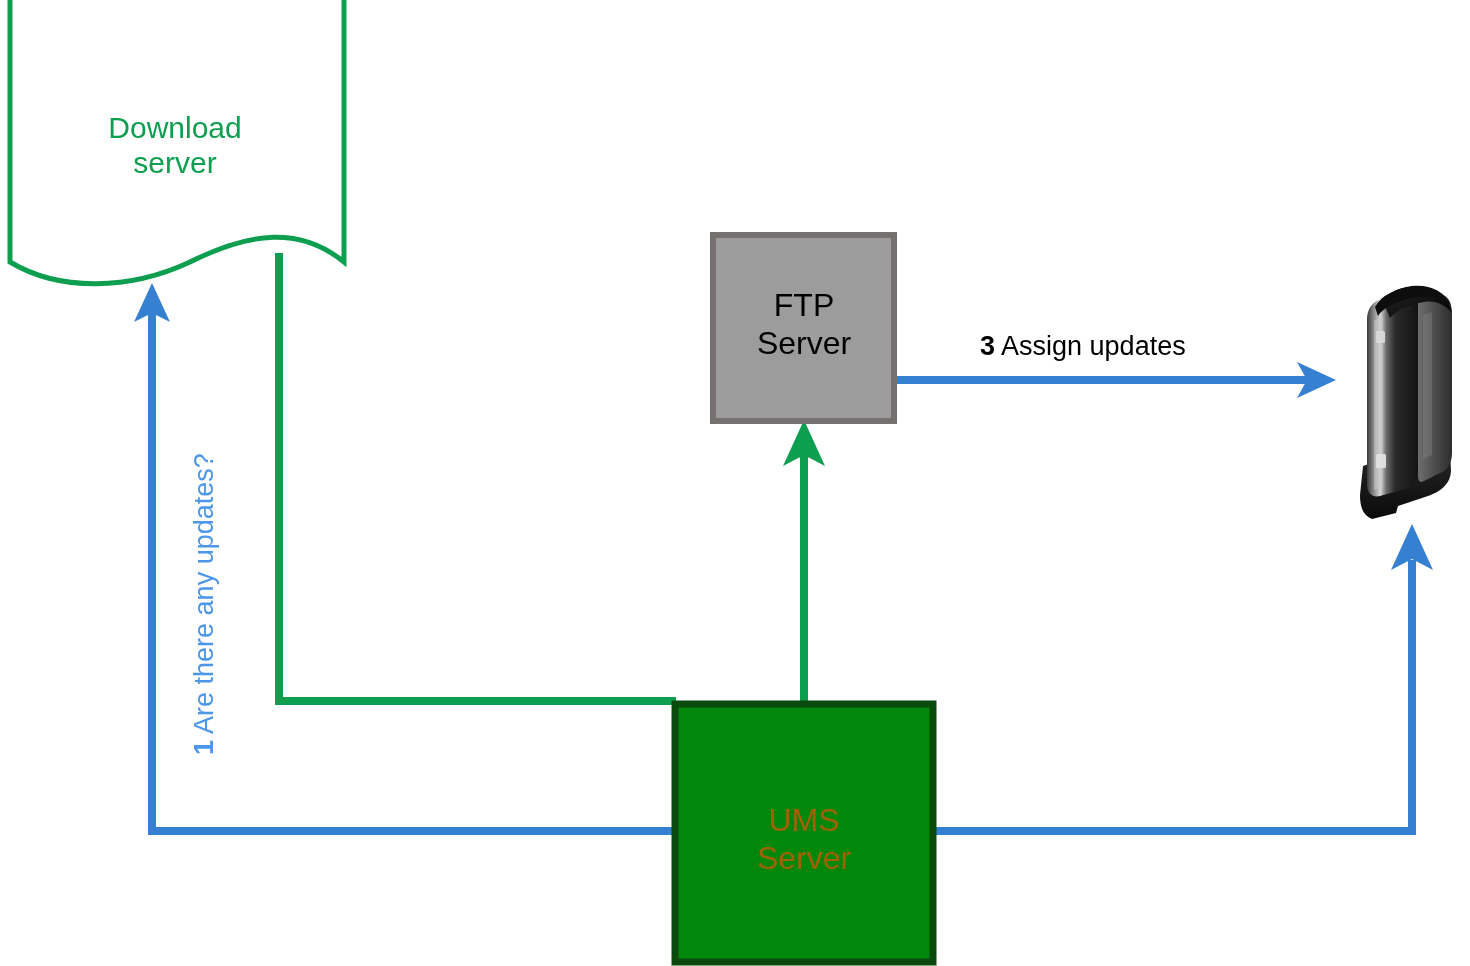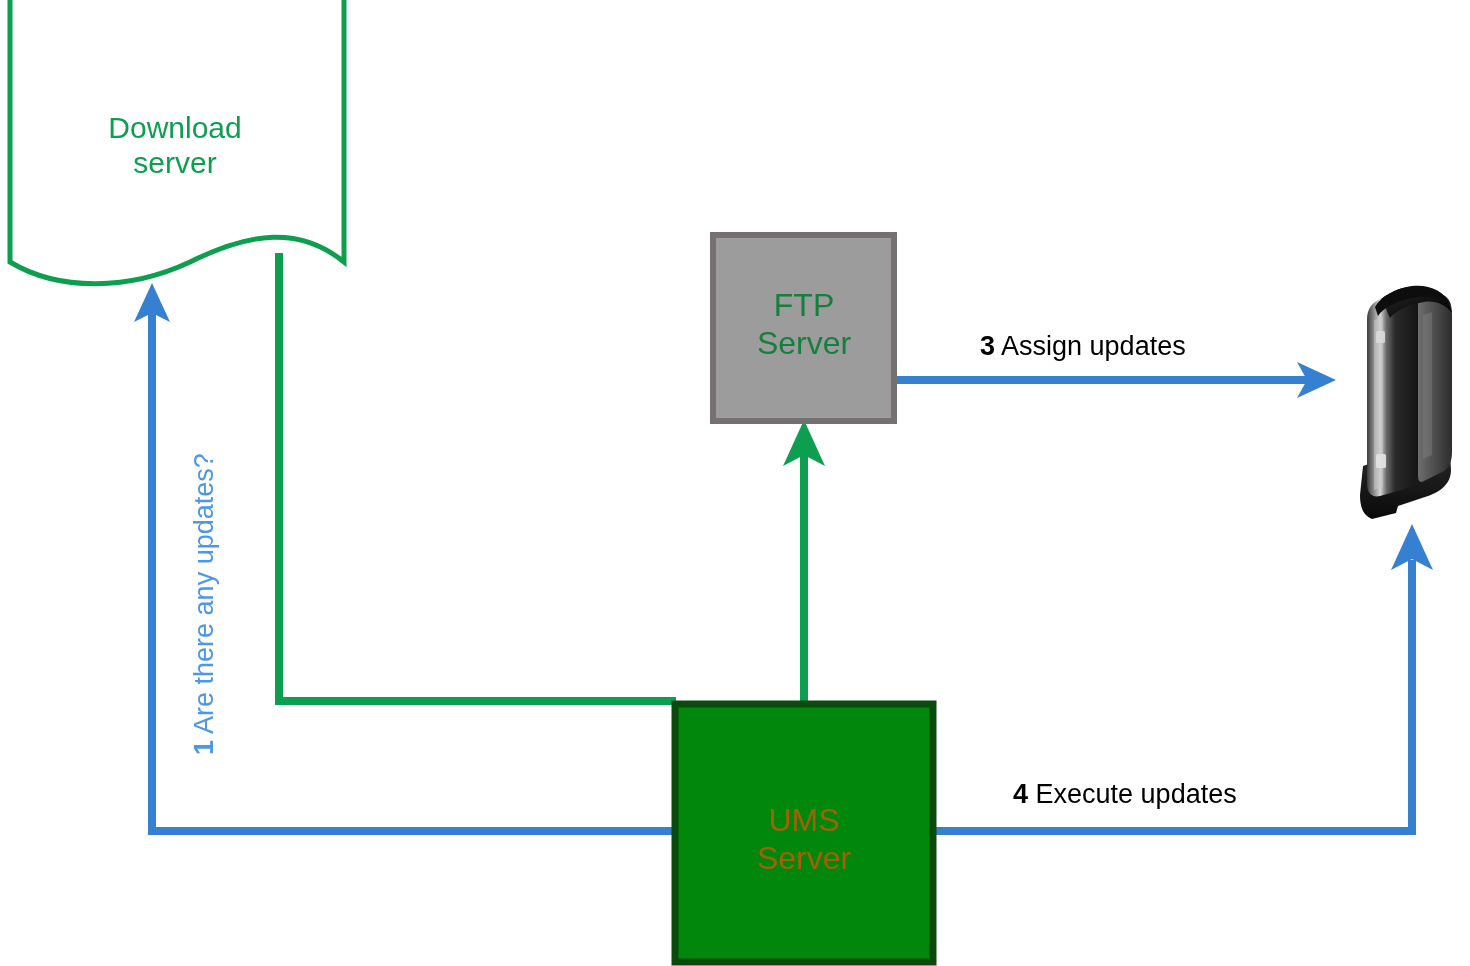--- a/index.html
+++ b/index.html
@@ -43,21 +43,21 @@
     height: 90px;
     color: #0e9e4f;
     font-size: 30px;
   }
 
   .ftp-server-label {
     left: 711px;
     top: 255px;
     width: 186px;
     height: 140px;
-    color: #15803d;
+    color: #000000;
     font-size: 32px;
   }
 
   .ums-server-label {
     left: 672px;
     top: 770px;
     width: 264px;
     height: 140px;
     color: #a16207;
     font-size: 32px;
@@ -240,18 +240,14 @@
       <span>Are there any updates?</span>
     </span>
   </div>
 
 
   <div class="edge-label label-3">
     <span class="num">3</span>
     <span>Assign updates</span>
   </div>
 
-  <div class="edge-label label-4">
-    <span class="num">4</span>
-    <span>Execute updates</span>
-  </div>
 
 </div>
 
 </body></html>

